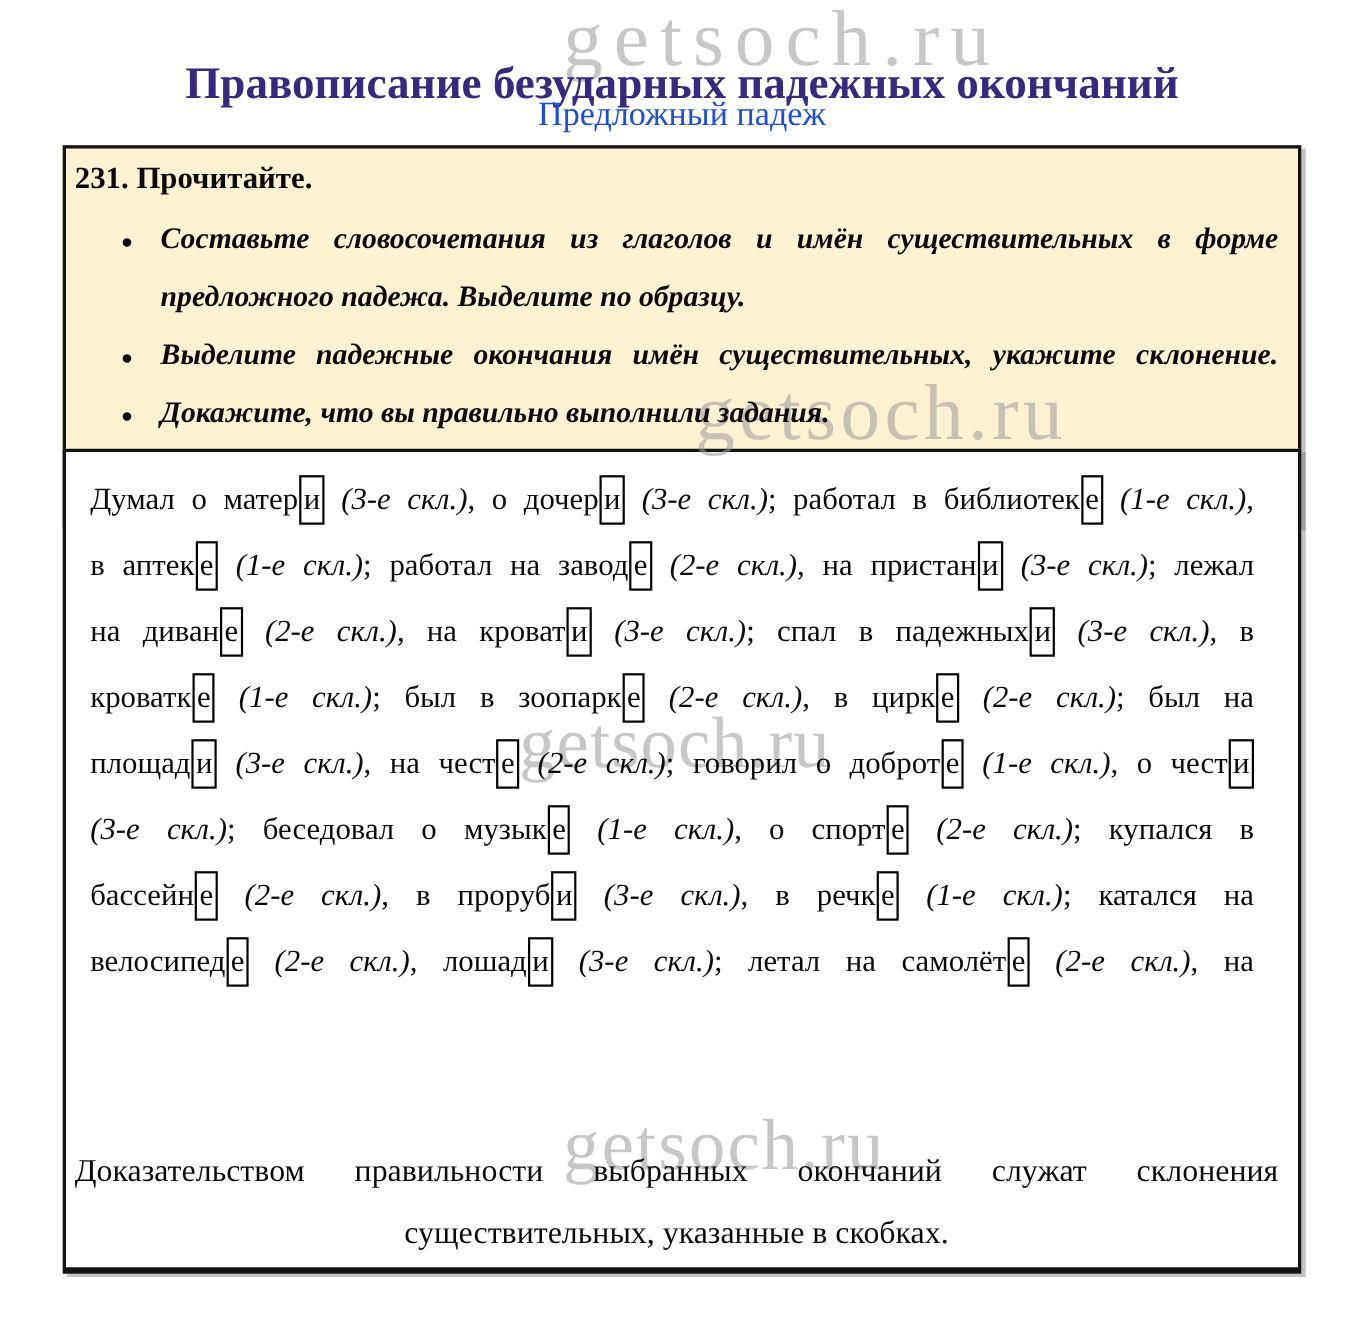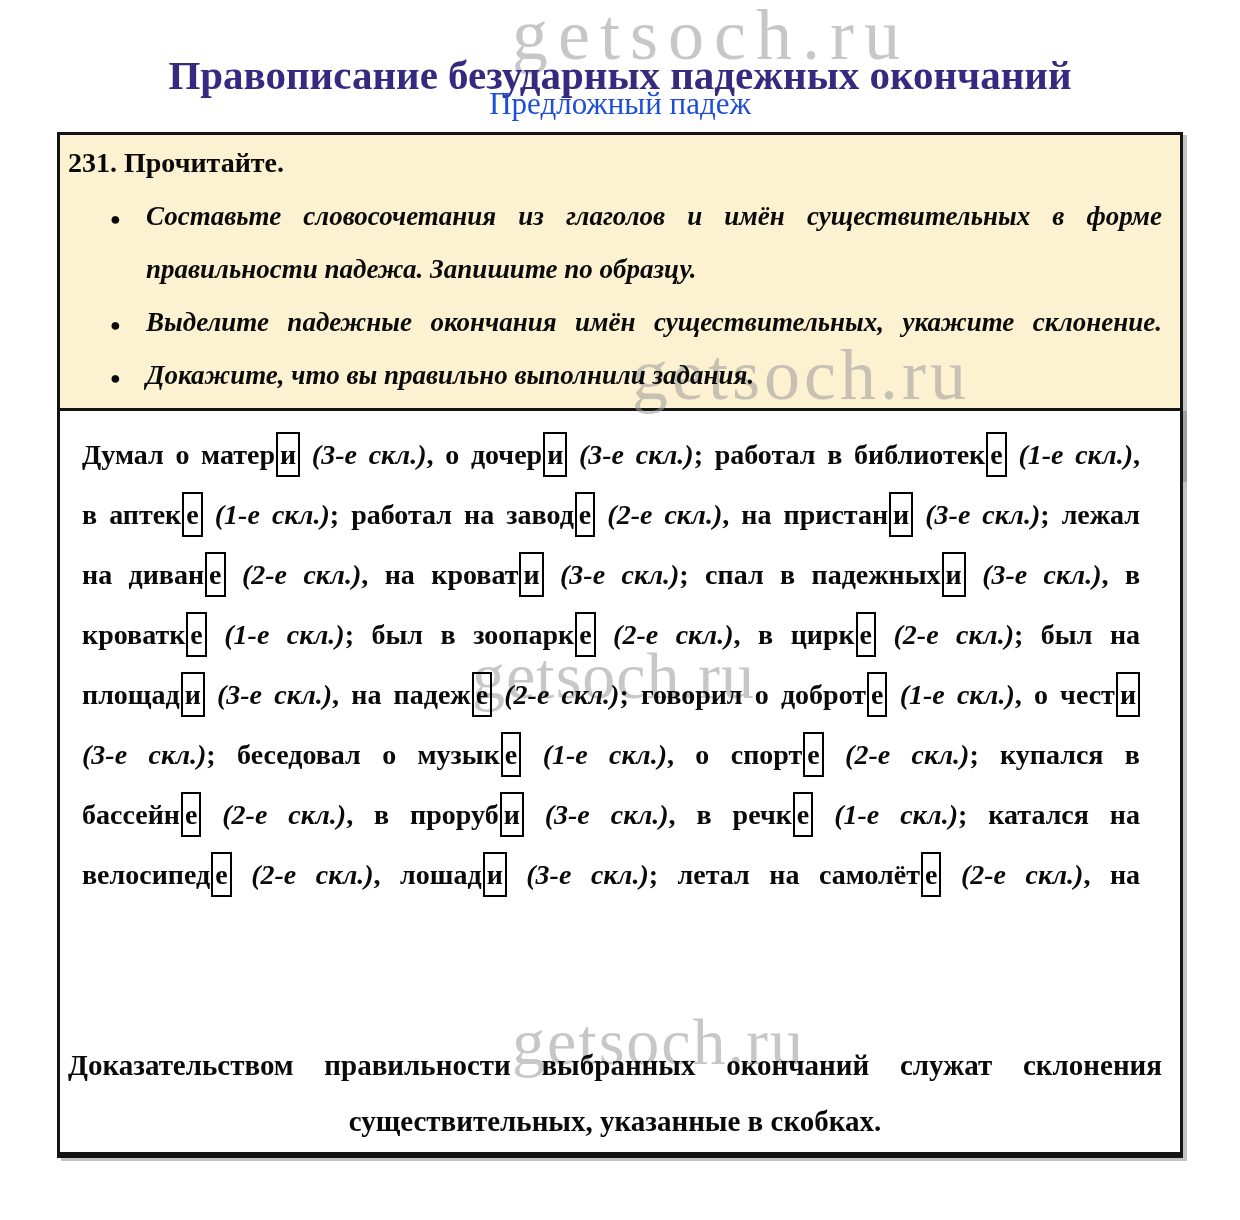--- a/index.html
+++ b/index.html
@@ -60,21 +60,20 @@
   .jline.just { text-align:justify; text-align-last:justify; }
 
   .answer-box {
     position:absolute; left:57px; top:408px;
     width:1126px; height:750px;
     box-sizing:border-box;
     background:#ffffff;
     border:3px solid #141414;
     border-bottom-width:6px;
     box-shadow:4px 3px 0 rgba(120,120,120,0.45);
-    font-weight:bold;
   }
   .answer-box > * { position:relative; z-index:2; }
   .answer-lines {
     padding:14px 40px 0 22px;
     font-size:28px; line-height:60px; color:#0a0a0a;
   }
   .ans-line.just { text-align:justify; text-align-last:justify; }
   .end-box {
     border:2px solid #000;
     padding:5px 2px;
@@ -105,41 +104,41 @@
   <div class="subtitle">Предложный падеж</div>
 
   <div class="task-box">
     <div class="task-heading">231. Прочитайте.</div>
 
     <div class="task-line">
       <span class="dot">●</span>
       <span class="jline just">Составьте словосочетания из глаголов и имён существительных в форме</span>
     </div>
     <div class="task-line">
-      <span class="jline">правильности падежа. Запишите по образцу.</span>
+      <span class="jline">предложного падежа. Выделите по образцу.</span>
     </div>
 
     <div class="task-line">
       <span class="dot">●</span>
       <span class="jline just">Выделите падежные окончания имён существительных, укажите склонение.</span>
     </div>
 
     <div class="task-line">
       <span class="dot">●</span>
       <span class="jline">Докажите, что вы правильно выполнили задания.</span>
     </div>
   </div>
 
   <div class="answer-box">
     <div class="answer-lines">
         <div class="ans-line just"><span>Думал о матер</span><span class="end-box">и</span><span class="decl"> (3-е скл.)</span><span>, о дочер</span><span class="end-box">и</span><span class="decl"> (3-е скл.)</span><span>; работал в библиотек</span><span class="end-box">е</span><span class="decl"> (1-е скл.)</span><span>,</span></div>
         <div class="ans-line just"><span>в аптек</span><span class="end-box">е</span><span class="decl"> (1-е скл.)</span><span>; работал на завод</span><span class="end-box">е</span><span class="decl"> (2-е скл.)</span><span>, на пристан</span><span class="end-box">и</span><span class="decl"> (3-е скл.)</span><span>; лежал</span></div>
         <div class="ans-line just"><span>на диван</span><span class="end-box">е</span><span class="decl"> (2-е скл.)</span><span>, на кроват</span><span class="end-box">и</span><span class="decl"> (3-е скл.)</span><span>; спал в падежных</span><span class="end-box">и</span><span class="decl"> (3-е скл.)</span><span>, в</span></div>
         <div class="ans-line just"><span>кроватк</span><span class="end-box">е</span><span class="decl"> (1-е скл.)</span><span>; был в зоопарк</span><span class="end-box">е</span><span class="decl"> (2-е скл.)</span><span>, в цирк</span><span class="end-box">е</span><span class="decl"> (2-е скл.)</span><span>; был на</span></div>
-        <div class="ans-line just"><span>площад</span><span class="end-box">и</span><span class="decl"> (3-е скл.)</span><span>, на падеж</span><span class="end-box">е</span><span class="decl"> (2-е скл.)</span><span>; говорил о доброт</span><span class="end-box">е</span><span class="decl"> (1-е скл.)</span><span>, о чест</span><span class="end-box">и</span></div>
+        <div class="ans-line just"><span>площад</span><span class="end-box">и</span><span class="decl"> (3-е скл.)</span><span>, на чест</span><span class="end-box">е</span><span class="decl"> (2-е скл.)</span><span>; говорил о доброт</span><span class="end-box">е</span><span class="decl"> (1-е скл.)</span><span>, о чест</span><span class="end-box">и</span></div>
         <div class="ans-line just"><span class="decl">(3-е скл.)</span><span>; беседовал о музык</span><span class="end-box">е</span><span class="decl"> (1-е скл.)</span><span>, о спорт</span><span class="end-box">е</span><span class="decl"> (2-е скл.)</span><span>; купался в</span></div>
         <div class="ans-line just"><span>бассейн</span><span class="end-box">е</span><span class="decl"> (2-е скл.)</span><span>, в проруб</span><span class="end-box">и</span><span class="decl"> (3-е скл.)</span><span>, в речк</span><span class="end-box">е</span><span class="decl"> (1-е скл.)</span><span>; катался на</span></div>
         <div class="ans-line just"><span>велосипед</span><span class="end-box">е</span><span class="decl"> (2-е скл.)</span><span>, лошад</span><span class="end-box">и</span><span class="decl"> (3-е скл.)</span><span>; летал на самолёт</span><span class="end-box">е</span><span class="decl"> (2-е скл.)</span><span>, на</span></div>
       </div>
     <div class="note">
       <div class="note-l1">Доказательством правильности выбранных окончаний служат склонения</div>
       <div class="note-l2">существительных, указанные в скобках.</div>
     </div>
   </div>
 

